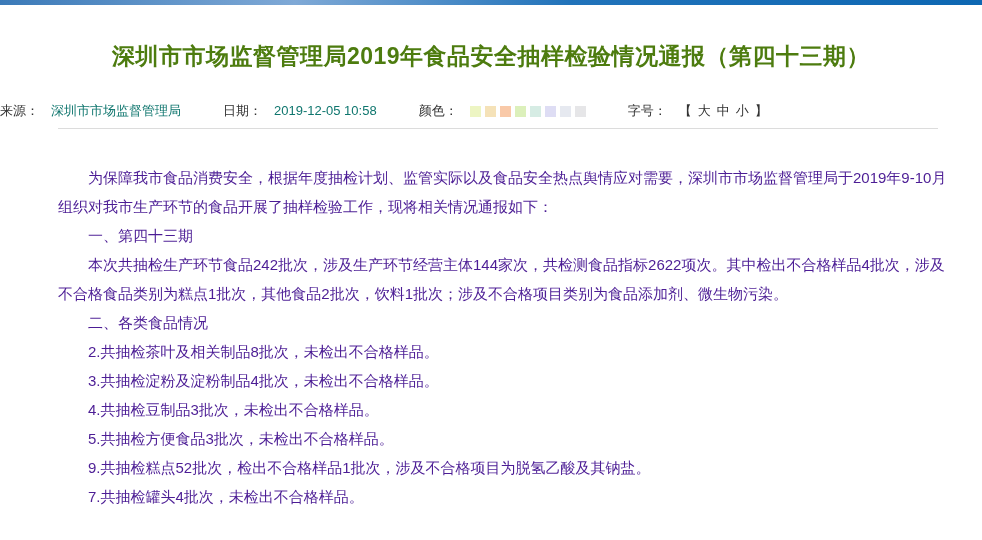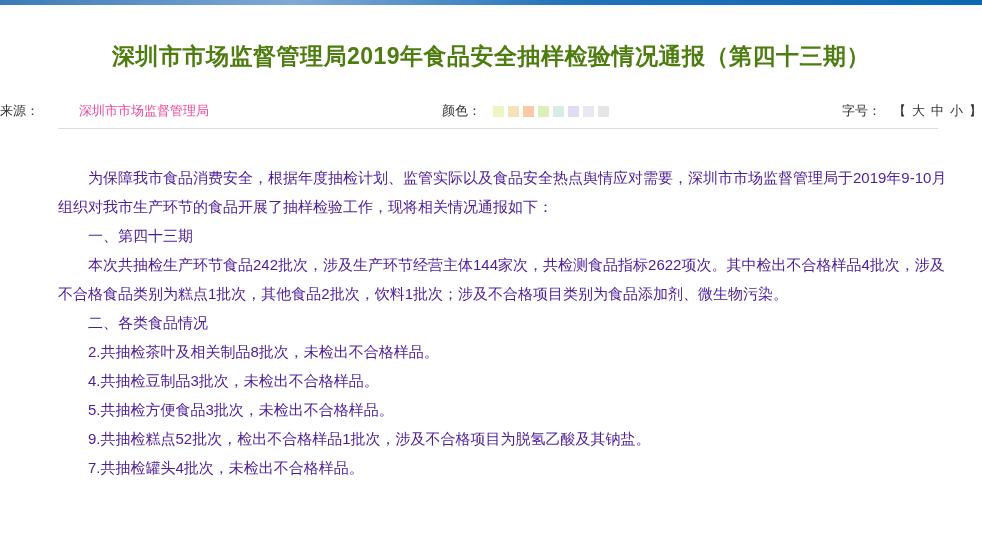--- a/index.html
+++ b/index.html
@@ -21,35 +21,35 @@
     text-align: center;
     font-size: 23px;
     font-weight: 700;
     line-height: 23px;
     color: #4d7c0f;
     letter-spacing: 0.5px;
   }
   .meta {
     margin-top: 35px;
     display: flex;
-    justify-content: space-between;
+    justify-content: flex-start;
     align-items: center;
     gap: 42px;
     font-size: 13px;
     color: #333333;
     line-height: 16px;
     white-space: nowrap;
   }
   .meta-group {
     display: inline-flex;
     align-items: center;
     gap: 12px;
   }
   .meta-label { color: #333333; }
-  .meta-value { color: #ec4899; margin-left: 28px; }
+  .meta-value { color: #0f766e; }
   .fs-links { display: inline-flex; align-items: center; gap: 6px; }
   .fs-link { color: #333333; text-decoration: none; cursor: pointer; }
   .swatches {
     display: inline-flex;
     align-items: center;
     gap: 4px;
   }
   .swatch {
     width: 11px;
     height: 11px;
@@ -79,20 +79,24 @@
 <div class="topbar"></div>
 
 <h1 class="title">深圳市市场监督管理局2019年食品安全抽样检验情况通报（第四十三期）</h1>
 
 <div class="meta">
   <span class="meta-group">
     <span class="meta-label">来源：</span>
     <span class="meta-value">深圳市市场监督管理局</span>
   </span>
   <span class="meta-group">
+    <span class="meta-label">日期：</span>
+    <span class="meta-value">2019-12-05 10:58</span>
+  </span>
+  <span class="meta-group">
     <span class="meta-label">颜色：</span>
     <span class="swatches" id="swatches">
         <span class="swatch" style="background: rgb(237, 245, 195);"></span>
         <span class="swatch" style="background: rgb(245, 226, 184);"></span>
         <span class="swatch" style="background: rgb(249, 201, 168);"></span>
         <span class="swatch" style="background: rgb(220, 240, 187);"></span>
         <span class="swatch" style="background: rgb(214, 236, 228);"></span>
         <span class="swatch" style="background: rgb(222, 221, 244);"></span>
         <span class="swatch" style="background: rgb(230, 233, 240);"></span>
         <span class="swatch" style="background: rgb(230, 230, 232);"></span>
@@ -111,17 +115,18 @@
 </div>
 
 <div class="divider"></div>
 
 <div class="article" id="article">
     <p>为保障我市食品消费安全，根据年度抽检计划、监管实际以及食品安全热点舆情应对需要，深圳市市场监督管理局于2019年9-10月组织对我市生产环节的食品开展了抽样检验工作，现将相关情况通报如下：</p>
     <p>一、第四十三期</p>
     <p>本次共抽检生产环节食品242批次，涉及生产环节经营主体144家次，共检测食品指标2622项次。其中检出不合格样品4批次，涉及不合格食品类别为糕点1批次，其他食品2批次，饮料1批次；涉及不合格项目类别为食品添加剂、微生物污染。</p>
     <p>二、各类食品情况</p>
     <p>2.共抽检茶叶及相关制品8批次，未检出不合格样品。</p>
+    <p>3.共抽检淀粉及淀粉制品4批次，未检出不合格样品。</p>
     <p>4.共抽检豆制品3批次，未检出不合格样品。</p>
     <p>5.共抽检方便食品3批次，未检出不合格样品。</p>
     <p>9.共抽检糕点52批次，检出不合格样品1批次，涉及不合格项目为脱氢乙酸及其钠盐。</p>
     <p>7.共抽检罐头4批次，未检出不合格样品。</p>
   </div>
 
 </body></html>

